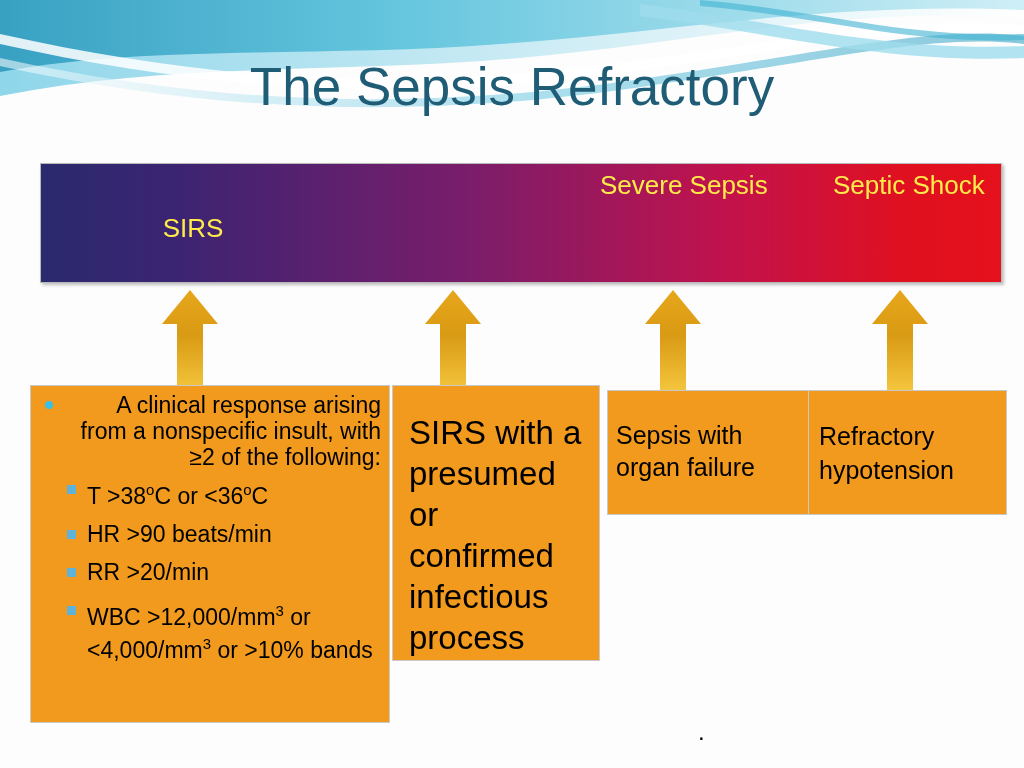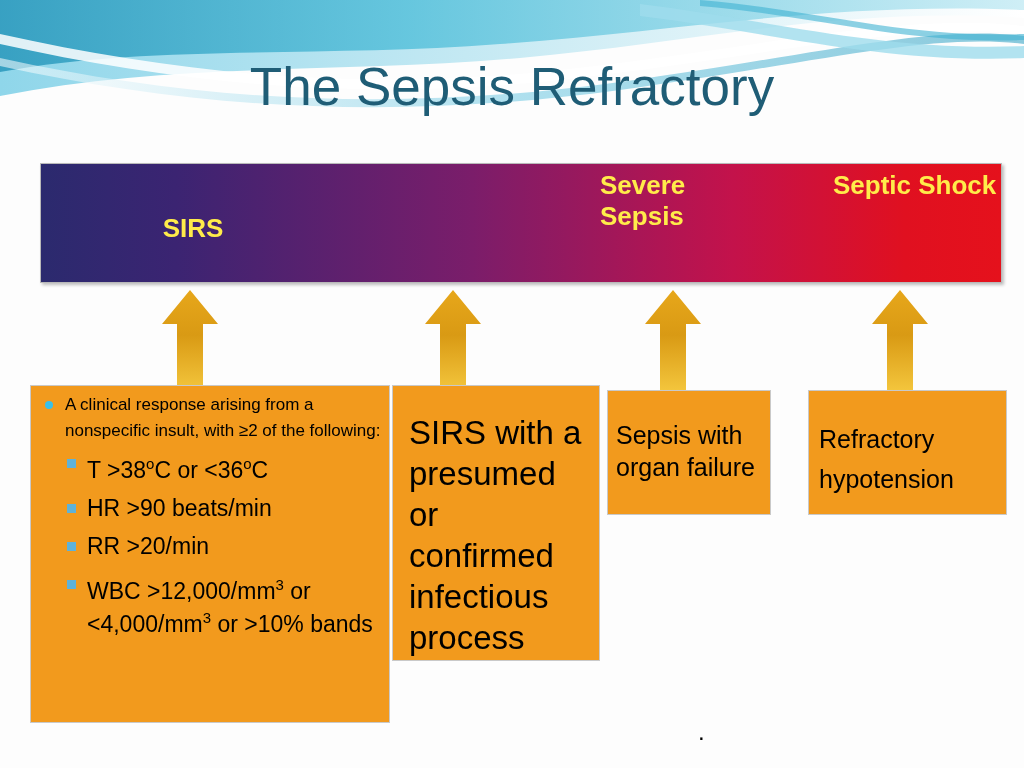--- a/index.html
+++ b/index.html
@@ -52,21 +52,21 @@
     width: 962px;
     height: 120px;
     background: linear-gradient(to right, #2b2a6e 0%, #3b2472 14%, #7b1d6a 45%, #c3124b 72%, #e01020 90%, #e5111c 100%);
     border: 1px solid #b9b9b9;
     box-shadow: 2px 2px 3px rgba(0,0,0,0.25);
     box-sizing: border-box;
   }
   .stage-label {
     position: absolute;
     color: #ffec4a;
-    font-weight: bold;
+    font-weight: normal;
     font-size: 26px;
     line-height: 31px;
     font-family: "Liberation Sans", sans-serif;
   }
   #stage-sirs   { left: 108px; top: 213px; width: 170px; text-align: center; }
   #stage-sepsis { left: 325px; top: 213px; width: 200px; text-align: center; }
   #stage-severe { left: 600px; top: 170px; width: 170px; text-align: left; }
   #stage-shock  { left: 833px; top: 170px; width: 170px; text-align: left; }
 
   
@@ -101,44 +101,45 @@
     top: 385px;
     width: 208px;
     height: 276px;
     padding: 26px 10px 0 16px;
     font-size: 33px;
     line-height: 41px;
   }
   #box-severe {
     left: 607px;
     top: 390px;
-    width: 164px;
+    width: 202px;
     height: 125px;
     padding: 28px 6px 0 8px;
     font-size: 25px;
     line-height: 32px;
     text-align: left;
   }
   #box-shock {
     left: 808px;
     top: 390px;
     width: 199px;
     height: 125px;
     padding: 28px 6px 0 10px;
     font-size: 25px;
-    line-height: 40px;
+    line-height: 34px;
     text-align: left;
   }
   
   .bullet-l1 {
     position: relative;
     padding-left: 26px;
-    font-size: 17px;
+    font-size: 23px;
     line-height: 26px;
     margin: 0 0 2px 0;
+    text-align: right;
   }
   .bullet-l1::before {
     content: "";
     position: absolute;
     left: 6px;
     top: 9px;
     width: 8px;
     height: 8px;
     background: #39c0e8;
     border-radius: 50%;

